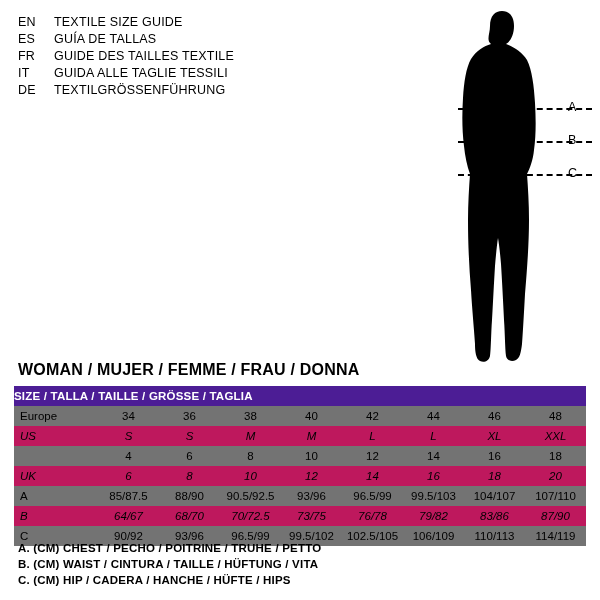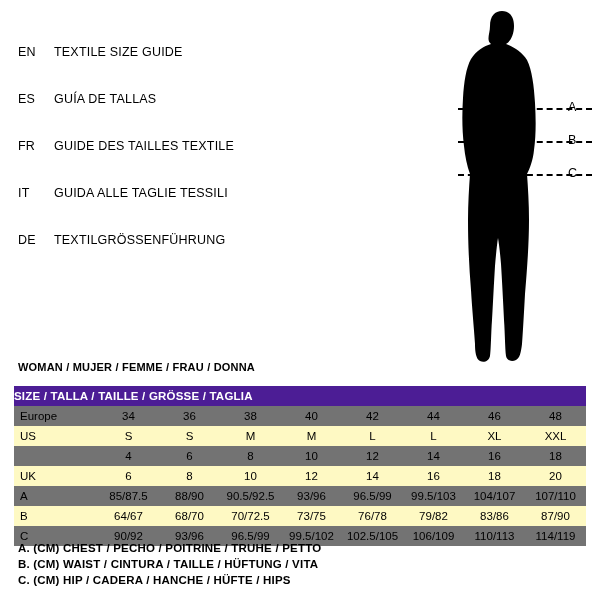--- a/index.html
+++ b/index.html
@@ -22,21 +22,20 @@
     top: 14px;
     left: 18px;
     width: 330px;
   }
   .guide-row {
     display: flex;
     align-items: baseline;
     line-height: 17px;
     font-size: 12.5px;
     letter-spacing: 0.2px;
-    margin-top: 30px;
   }
   .guide-code {
     width: 36px;
     flex: 0 0 36px;
     text-transform: uppercase;
   }
   .guide-text {
     flex: 1 1 auto;
     text-transform: uppercase;
   }
@@ -67,21 +66,21 @@
     font-size: 12.5px;
     line-height: 12px;
     transform: translateY(-7px);
   }
 
   
   .woman-title {
     position: absolute;
     top: 361px;
     left: 18px;
-    font-size: 11px;
+    font-size: 16px;
     font-weight: bold;
     letter-spacing: 0.2px;
   }
 
   table.size-table {
     position: absolute;
     top: 386px;
     left: 14px;
     width: 572px;
     border-collapse: collapse;
@@ -95,21 +94,21 @@
   .hdr-row td {
     background: #4c1d95;
     color: #ffffff;
     font-weight: bold;
     font-size: 11.5px;
     padding-left: 6px;
     letter-spacing: 0.2px;
     margin-top: 41px;
   }
   .row-shaded td { background: #737373; }
-  .row-plain td { background: #fef9c3; }
+  .row-plain td { background: #be185d; font-style: italic; }
   .col-label {
     width: 78px;
     padding-left: 6px !important;
     text-align: left;
   }
   .cell {
     text-align: center;
     width: 61px;
   }
 

